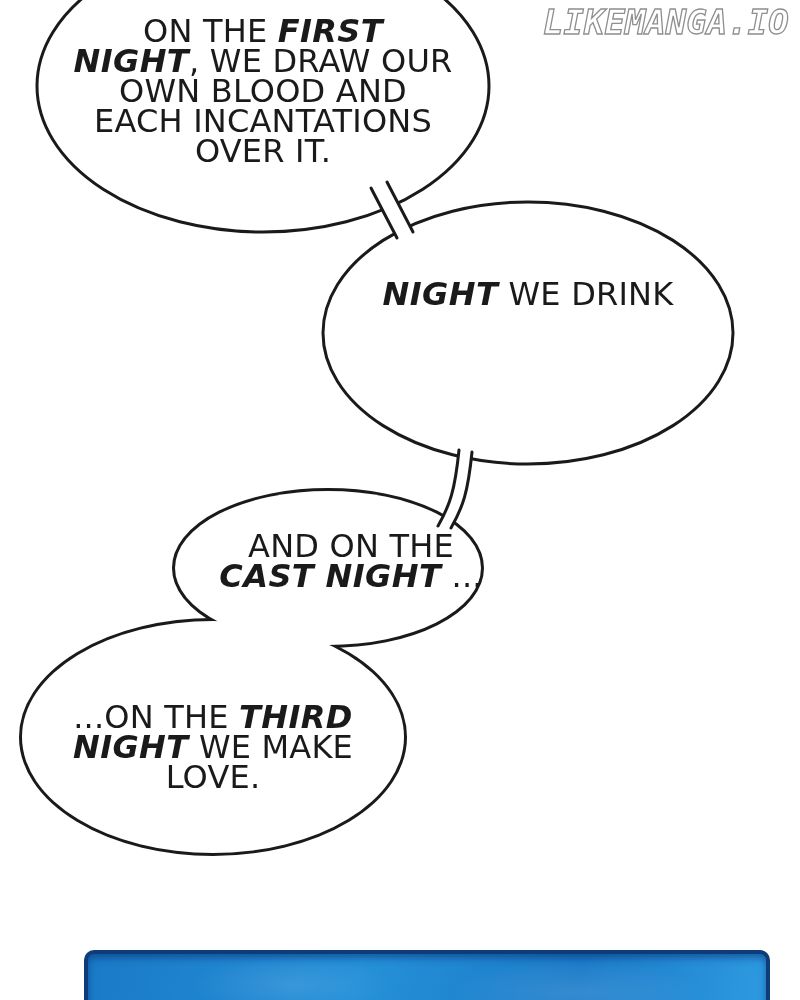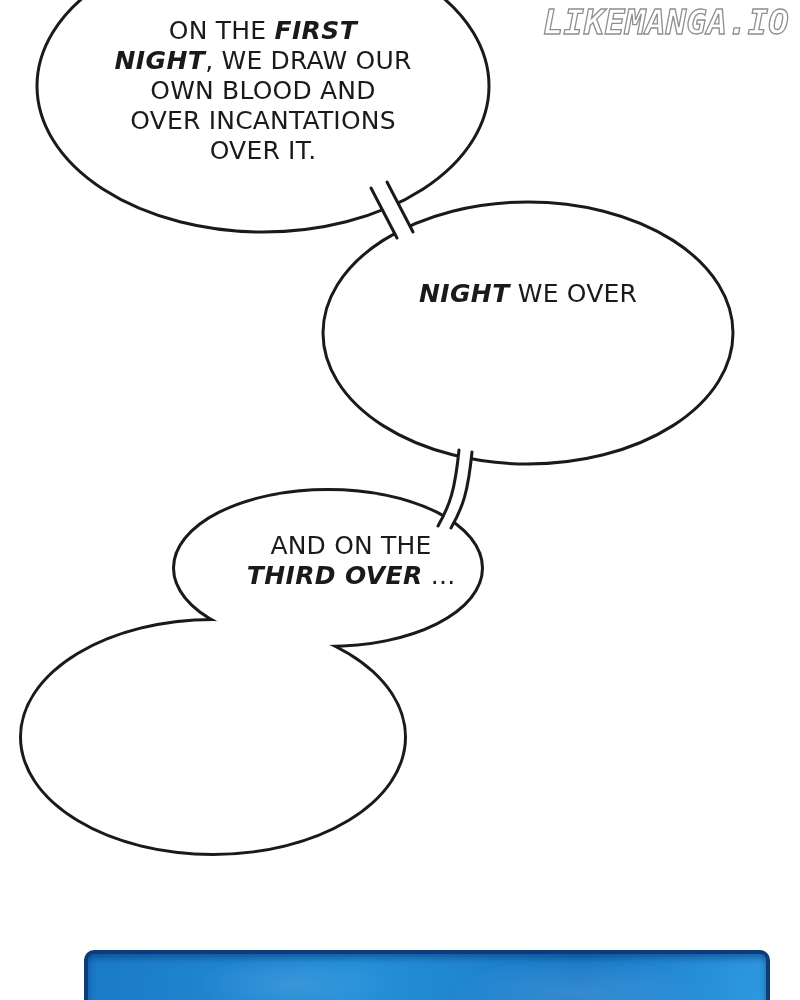--- a/index.html
+++ b/index.html
@@ -35,21 +35,21 @@
   .bubble-fill-only { fill: var(--bubble-fill, #ffffff); stroke: none; }
   .neck-fill { fill: var(--bubble-fill, #ffffff); stroke: none; }
   .neck-line { fill: none; stroke: var(--ink, #1a1a1a); stroke-width: 3px; stroke-linecap: round; }
 
   
   .bubble-text {
     position: absolute;
     transform: translateX(-50%);
     text-align: center;
     white-space: nowrap;
-    font-size: 25px;
+    font-size: 32px;
     line-height: 30px;
     font-weight: 400;
     letter-spacing: 0.2px;
     color: var(--ink, #1a1a1a);
     z-index: 2;
   }
   .bubble-text .em {
     font-style: italic;
     font-weight: 700;
     letter-spacing: 0.4px;
@@ -101,28 +101,33 @@
 
     <path class="neck-fill" d="M459,451 C455,490 450,505 439,525 L452,528 C463,507 468,492 472,453 Z"></path>
     <path class="neck-line" d="M459,450 C455,490 450,505 438,526"></path>
     <path class="neck-line" d="M472,452 C468,492 463,507 451,528"></path>
   </svg>
 
   <div class="bubble-text bt-1">
       <div><span>ON THE </span><span class="em">FIRST</span></div>
       <div><span class="em">NIGHT</span><span>, WE DRAW OUR</span></div>
       <div><span>OWN BLOOD AND</span></div>
-      <div><span>OVER INCANTATIONS</span></div>
+      <div><span>EACH INCANTATIONS</span></div>
       <div><span>OVER IT.</span></div>
     </div>
   <div class="bubble-text bt-2">
-      <div><span class="em">NIGHT</span><span> WE OVER</span></div>
+      <div><span class="em">NIGHT</span><span> WE DRINK</span></div>
     </div>
   <div class="bubble-text bt-3">
       <div><span>AND ON THE</span></div>
-      <div><span class="em">THIRD OVER</span><span> ...</span></div>
+      <div><span class="em">CAST NIGHT</span><span> ...</span></div>
+    </div>
+  <div class="bubble-text bt-4">
+      <div><span>...ON THE </span><span class="em">THIRD</span></div>
+      <div><span class="em">NIGHT</span><span> WE MAKE</span></div>
+      <div><span>LOVE.</span></div>
     </div>
 
   <div class="watermark">LIKEMANGA.IO</div>
 
   <div class="next-panel"></div>
 
 </div>
 
 </body></html>

